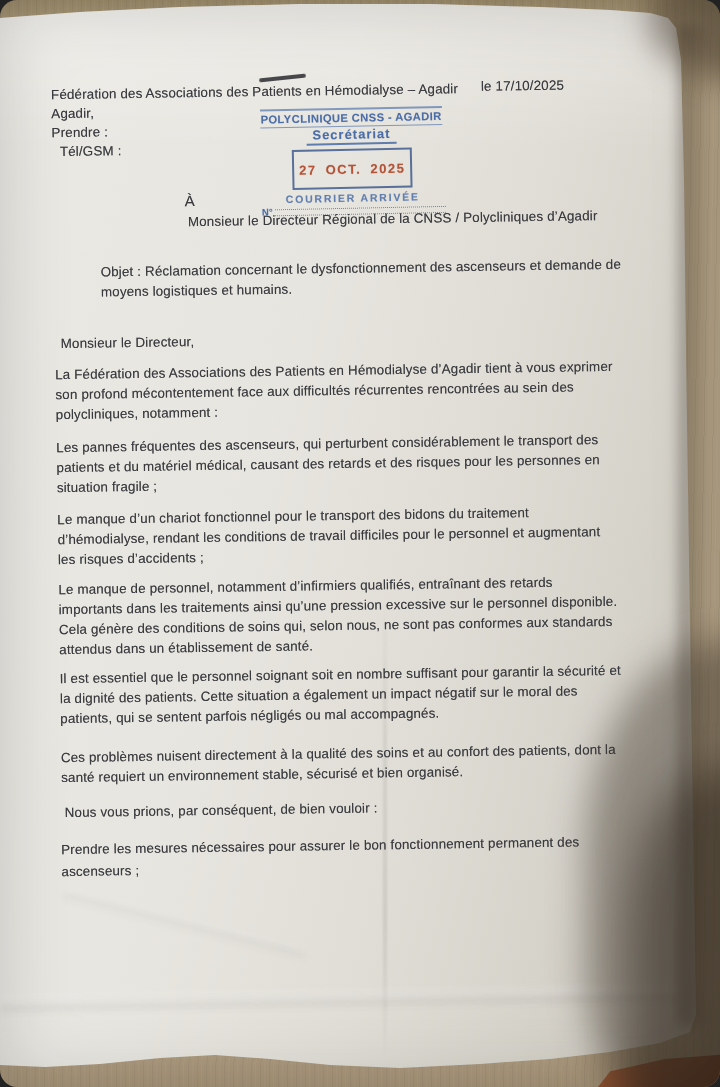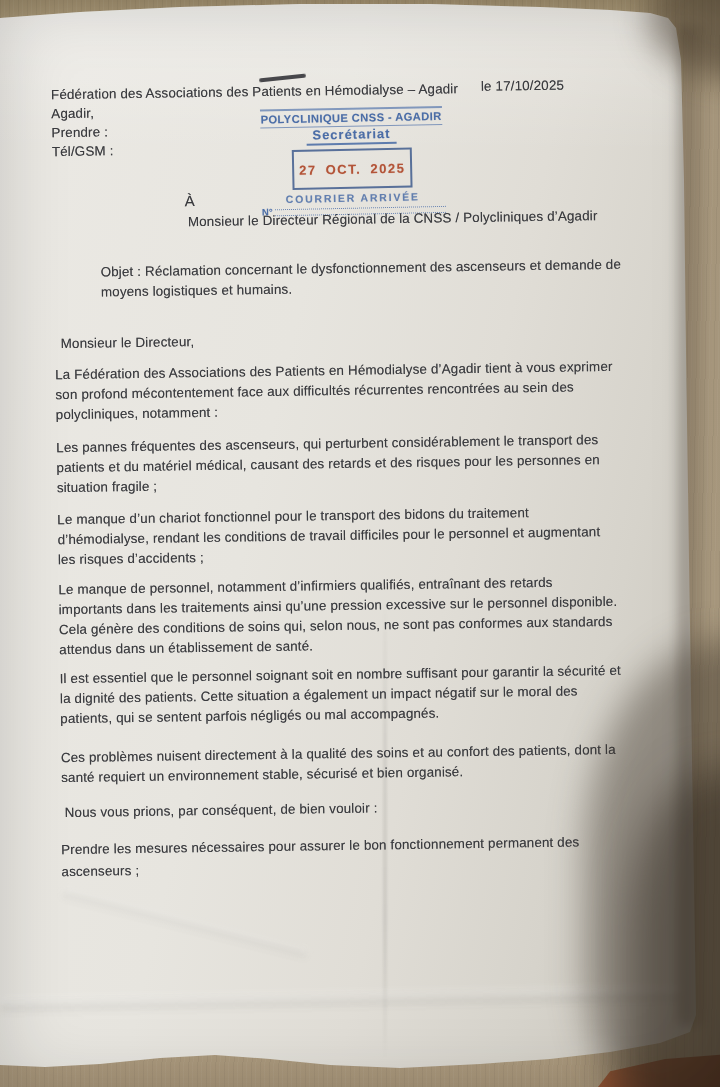--- a/index.html
+++ b/index.html
@@ -1,19 +1,20 @@
 <!DOCTYPE html>
 <html><head>
 <meta charset="utf-8">
 <style>
   html,body{margin:0;padding:0;background:#222;}
   .photo{
     position:relative;width:720px;height:1087px;overflow:hidden;
     background:linear-gradient(180deg,#9d8c6c 0%,#a99878 2%,#b3a286 10%,#b5a488 55%,#b2a185 90%,#a8967a 100%);
     font-family:"Liberation Sans","DejaVu Sans",sans-serif;
+    border-radius:17px;
   }
   .grain{
     position:absolute;inset:0;
     background:repeating-linear-gradient(91deg,rgba(0,0,0,.045) 0 1px,transparent 1px 4px,rgba(255,255,255,.035) 4px 5px,transparent 5px 9px);
   }
   .paper{
     position:absolute;inset:0;
     background:
       linear-gradient(180deg,rgba(255,255,255,.28),rgba(255,255,255,0) 14%),
       linear-gradient(103deg,#ebe9e4 0%,#e7e5df 38%,#e0ddd6 60%,#d6d3cb 78%,#ccc8bf 92%,#c2beb4 100%);
@@ -75,21 +76,21 @@
   <div class="crease-h"></div>
   <div class="crease-d"></div>
   <div class="pen-mark"></div>
 
   <div class="text-layer">
 
     <div class="line" style="left:57px;top:88px">Fédération des Associations des Patients en Hémodialyse – Agadir</div>
     <div class="line" style="left:487px;top:86px">le 17/10/2025</div>
     <div class="line" style="left:57px;top:107px">Agadir,</div>
     <div class="line" style="left:57px;top:126px">Prendre :</div>
-    <div class="line" style="left:57px;top:145px">Tél/GSM :</div>
+    <div class="line" style="left:65px;top:145px">Tél/GSM :</div>
 
     <div class="stamp">
       <div class="rule"></div>
       <div class="stamp-org">POLYCLINIQUE CNSS - AGADIR</div>
       <div class="rule thin"></div>
       <div><span class="stamp-dept">Secrétariat</span></div>
       <div class="date-box">
         <span class="stamp-date">27 OCT. 2025</span>
       </div>
       <div class="stamp-arrival">COURRIER ARRIVÉE</div>

